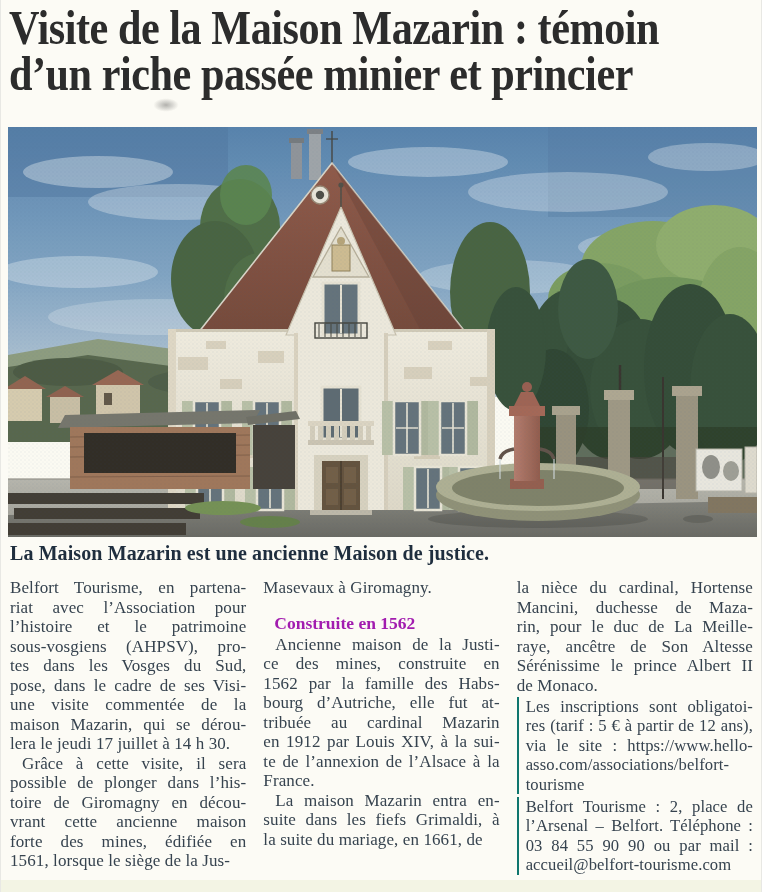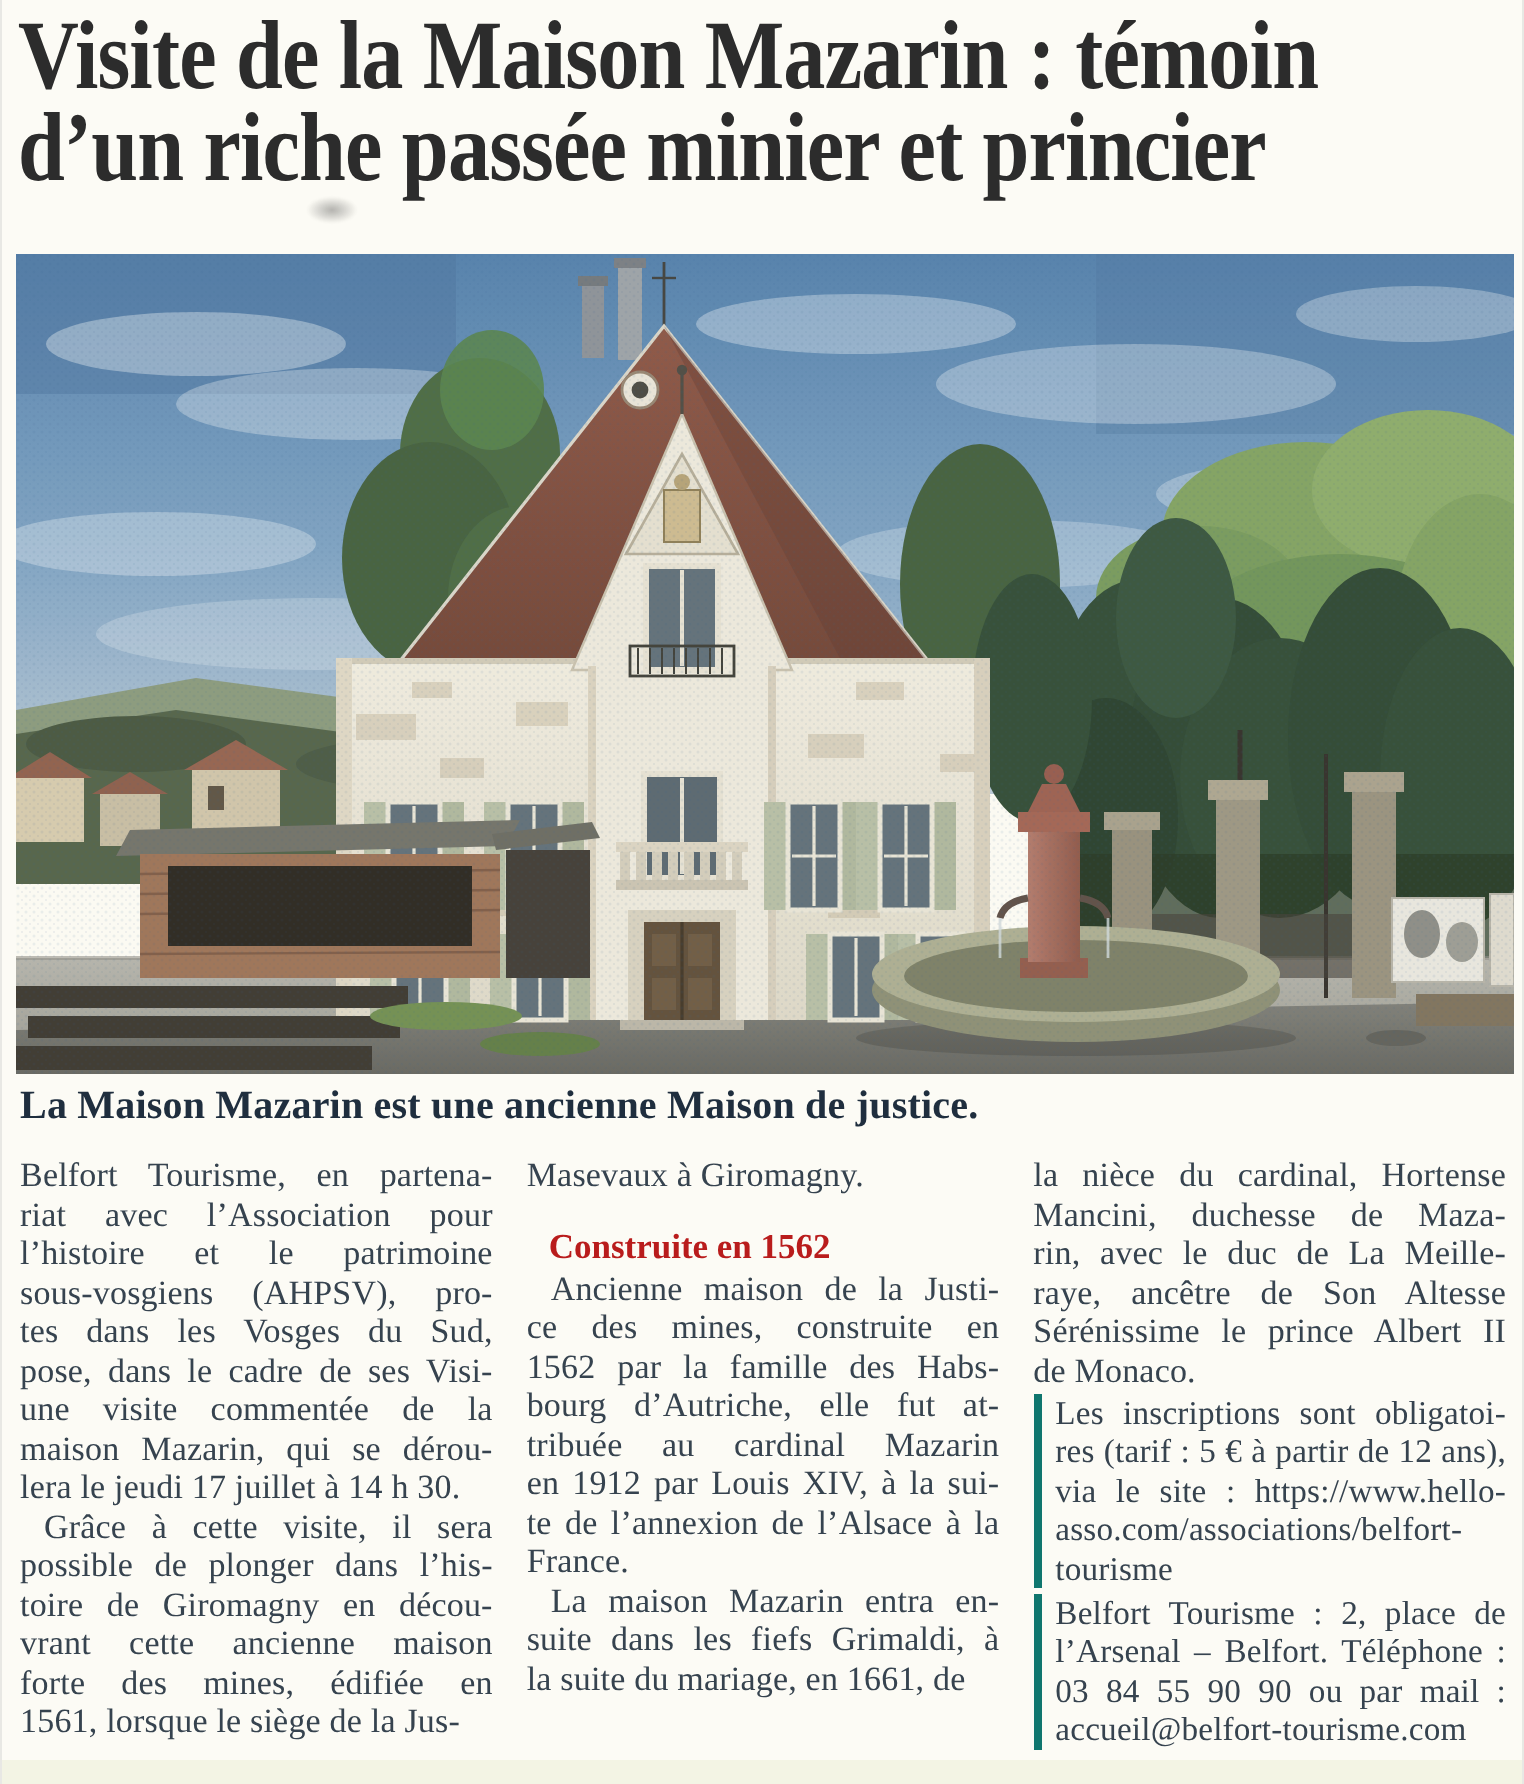--- a/index.html
+++ b/index.html
@@ -26,22 +26,22 @@
   .caption {
     font-size:20px; font-weight:700; color:#1f2e3e; line-height:22px;
     padding:5px 8px 0 9px; letter-spacing:.1px;
   }
   
   .cols { display:grid; grid-template-columns:1fr 1fr 1fr; column-gap:17px; padding:14px 8px 0 9px; }
   .line { font-size:17px; line-height:19.5px; color:#36434f; letter-spacing:.1px; }
   .line.just { text-align:justify; text-align-last:justify; }
   .para.indent .line:first-child { text-indent:12px; }
   .gap { height:14px; }
-  .subhead { font-weight:700; font-size:17.5px; color:#b91c1c; line-height:21px; padding-left:11px; margin:1px 0 1px 0; }
-  .info { border-left:4px solid #0f766e; padding-left:7px; margin:2px 0 3px 0; }
+  .subhead { font-weight:700; font-size:17.5px; color:#a21caf; line-height:21px; padding-left:11px; margin:1px 0 1px 0; }
+  .info { border-left:2px solid #0f766e; padding-left:7px; margin:2px 0 3px 0; }
   .info .line { font-size:16.6px; line-height:19.4px; }
   .bottom-tint { position:absolute; left:0; right:0; bottom:0; height:12px; background:#eef0da; opacity:.65; }
 </style>
 </head>
 <body>
 
 <div class="page">
 
   <h1 class="headline">
     <div class="hl-line">Visite de la Maison Mazarin : témoin</div>
@@ -412,21 +412,21 @@
         <div class="para indent">
           <div class="line just">La maison Mazarin entra en-</div>
           <div class="line just">suite dans les fiefs Grimaldi, à</div>
           <div class="line">la suite du mariage, en 1661, de</div>
         </div>
       </div>
     <div class="col">
         <div class="para">
           <div class="line just">la nièce du cardinal, Hortense</div>
           <div class="line just">Mancini, duchesse de Maza-</div>
-          <div class="line just">rin, avec le duc de La Meille-</div>
+          <div class="line just">rin, pour le duc de La Meille-</div>
           <div class="line just">raye, ancêtre de Son Altesse</div>
           <div class="line just">Sérénissime le prince Albert II</div>
           <div class="line">de Monaco.</div>
         </div>
         <div class="info">
           <div class="line just">Les inscriptions sont obligatoi-</div>
           <div class="line just">res (tarif : 5 € à partir de 12 ans),</div>
           <div class="line just">via le site : https://www.hello-</div>
           <div class="line just">asso.com/associations/belfort-</div>
           <div class="line">tourisme</div>

